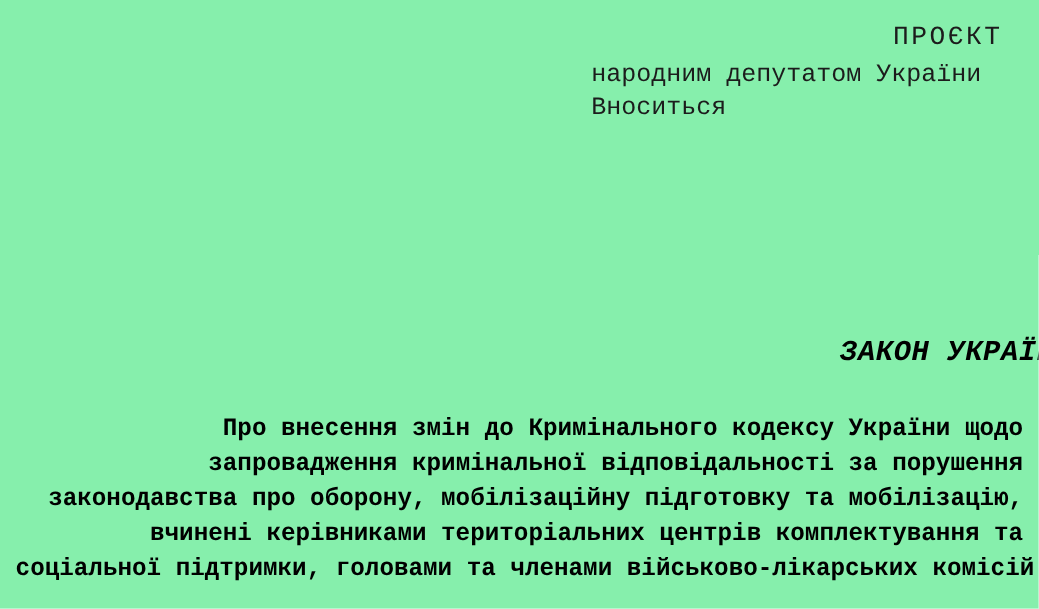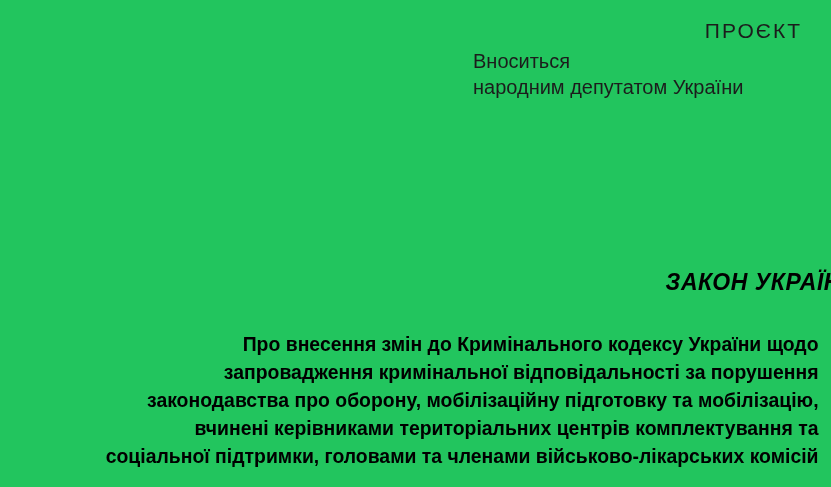--- a/index.html
+++ b/index.html
@@ -4,23 +4,23 @@
 <style>
   html, body {
     margin: 0;
     padding: 0;
     background: #ffffff;
   }
   .page {
     position: relative;
     width: 831px;
     height: 487px;
-    background: #22c55e;
+    background: #86efac;
     overflow: hidden;
-    font-family: Liberation Sans, sans-serif;
+    font-family: Liberation Mono, monospace;
     color: #1a1a1a;
   }
   .draft-label {
     position: absolute;
     top: 19px;
     right: 29px;
     font-size: 21px;
     letter-spacing: 2px;
     color: #1c1c1c;
   }
@@ -63,22 +63,22 @@
   }
 </style>
 </head>
 <body>
 
 <div class="page">
 
   <div class="draft-label">ПРОЄКТ</div>
 
   <div class="submission-block">
+    <div class="submission-line">народним депутатом України</div>
     <div class="submission-line">Вноситься</div>
-    <div class="submission-line">народним депутатом України</div>
   </div>
 
   <div class="law-title">ЗАКОН УКРАЇНИ</div>
 
   <div class="law-subtitle">
     <div class="line">Про внесення змін до Кримінального кодексу України щодо</div>
     <div class="line">запровадження кримінальної відповідальності за порушення</div>
     <div class="line">законодавства про оборону, мобілізаційну підготовку та мобілізацію,</div>
     <div class="line">вчинені керівниками територіальних центрів комплектування та</div>
     <div class="line">соціальної підтримки, головами та членами військово-лікарських комісій</div>

